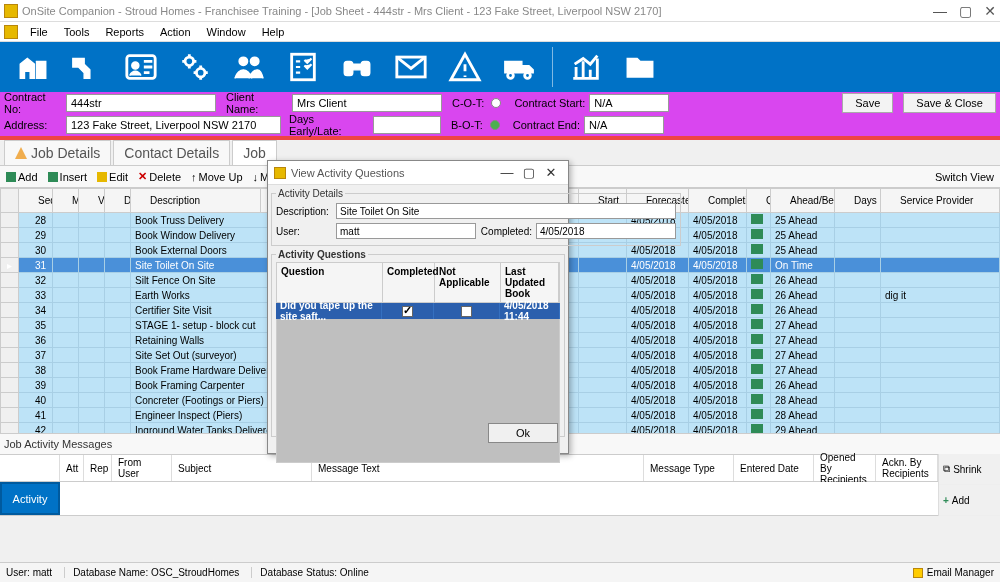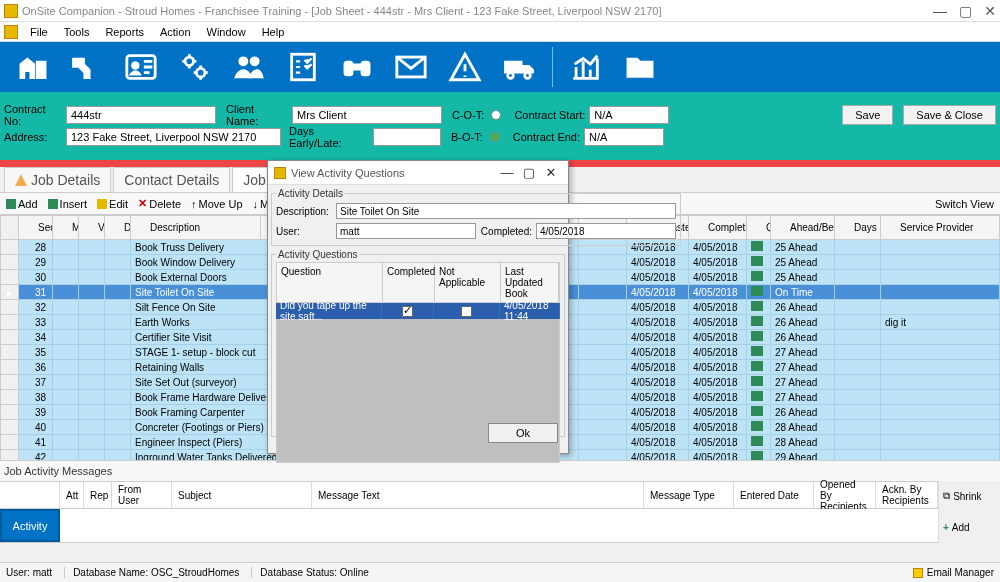--- a/index.html
+++ b/index.html
@@ -17,21 +17,21 @@
 .menubar .menu-icon { width:14px; height:14px; background:#e6b800; border:1px solid #b8860b; margin-right:4px; }
 .menubar span.item { padding:0 8px; cursor:default; }
 
 
 .ribbon { height:50px; background:#0072c6; display:flex; align-items:center; padding:0 8px; gap:4px; }
 .ribbon .r-btn { width:50px; height:40px; display:flex; align-items:center; justify-content:center; color:#fff; }
 .ribbon .r-sep { width:1px; height:40px; background:rgba(255,255,255,.5); margin:0 4px; }
 .ribbon svg { width:34px; height:34px; fill:#fff; stroke:#fff; }
 
 
-.info-area { background:#14b8a6; border-bottom:7px solid #ef4444; padding:12px 4px; }
+.info-area { background:#d946ef; border-bottom:4px solid #ef4444; padding:0 4px; }
 .info-row { display:flex; align-items:center; gap:4px; height:22px; }
 .info-row label { font-size:11px; width:58px; }
 .info-row input { border:1px solid #999; background:#fff; height:18px; padding:0 4px; font-size:11px; }
 .info-row .cot { margin-left:6px; font-size:11px; }
 .status-dot { display:inline-block; width:10px; height:10px; border-radius:50%; border:1px solid #888; vertical-align:middle; margin:0 3px; }
 .status-green { background:#4caf50; }
 .status-none { background:#fff; }
 .btn { background:#f3f3f3; border:1px solid #aaa; padding:3px 12px; font-size:11px; margin-left:6px; }
 
 
@@ -586,21 +586,21 @@
       <label>Description:</label>
       <input value="Site Toilet On Site" style="">
     </div>
     <div class="frow">
       <label>User:</label>
       <input style="flex: 0 0 110px;" value="matt">
       <label style="width:52px;text-align:right">Completed:</label>
       <input style="flex: 0 0 62px;" value="4/05/2018">
     </div>
   </fieldset>
-  <fieldset style="height:188px; position:relative;">
+  <fieldset style="height:188px; position:relative;font-weight:bold;">
     <legend>Activity Questions</legend>
     <div class="q-head">
       <div style="width:106px">Question</div>
       <div style="width:52px">Completed</div>
       <div style="width:66px">Not Applicable</div>
       <div style="flex:1">Last Updated Book</div>
     </div>
     <div class="q-row">
       <div style="width:106px">Did you tape up the site saft...</div>
       <div style="width:52px;justify-content:center">

